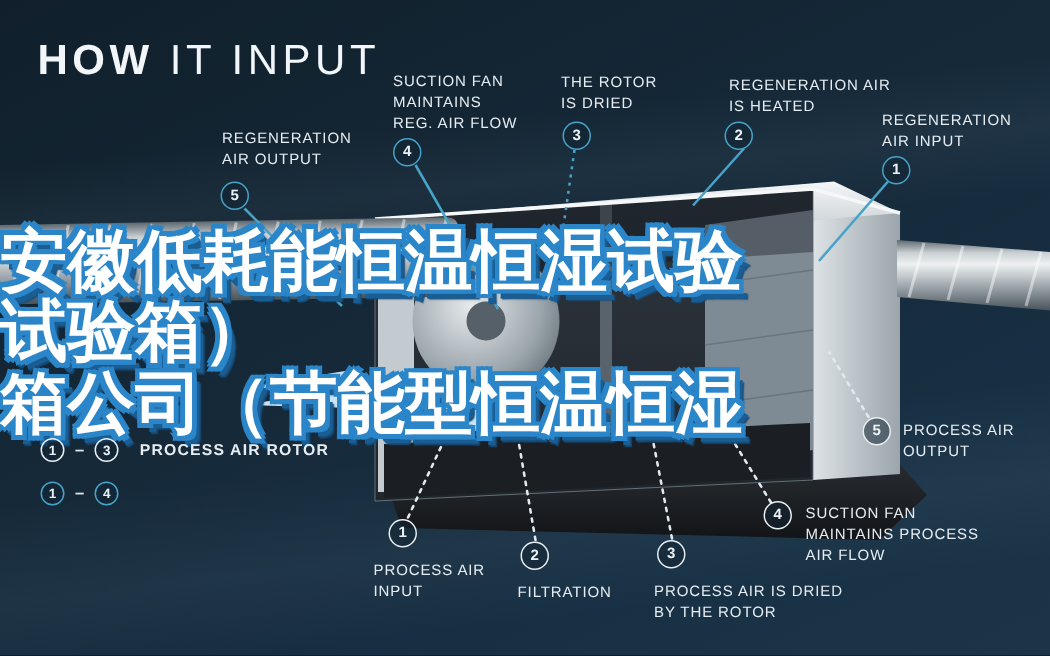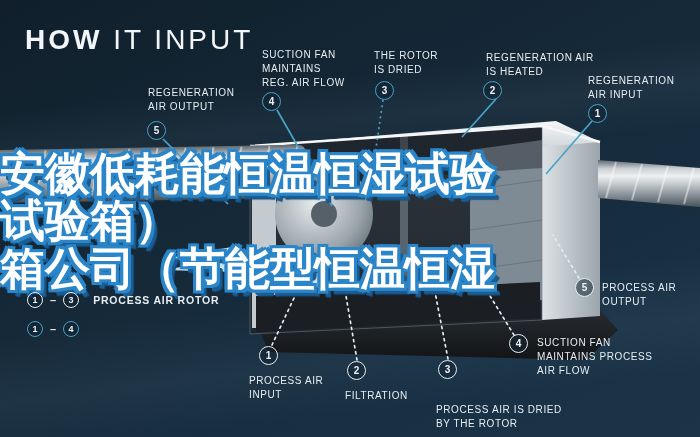--- a/index.html
+++ b/index.html
@@ -32,21 +32,21 @@
   .badge.white{border:1.6px solid #e8eef2;}
 
   #r5-label{left:148px;top:86px;width:118px;}   #r5-badge{left:147px;top:121px;}
   #r4-label{left:262px;top:48px;width:130px;}   #r4-badge{left:262px;top:92px;}
   #r3-label{left:374px;top:49px;width:100px;}   #r3-badge{left:375px;top:81px;}
   #r2-label{left:486px;top:51px;width:145px;}   #r2-badge{left:483px;top:81px;}
   #r1-label{left:588px;top:74px;width:118px;}   #r1-badge{left:588px;top:104px;}
 
   #p1-badge{left:259px;top:346px;}  #p1-label{left:249px;top:374px;width:110px;}
   #p2-badge{left:347px;top:361px;}  #p2-label{left:345px;top:389px;width:95px;}
-  #p3-badge{left:438px;top:360px;}  #p3-label{left:436px;top:403px;width:150px;}
+  #p3-badge{left:438px;top:360px;}  #p3-label{left:436px;top:388px;width:150px;}
   #p4-badge{left:509px;top:334px;}  #p4-label{left:537px;top:336px;width:140px;}
   #p5-badge{left:575px;top:278px;}  #p5-label{left:602px;top:281px;width:110px;}
 
   
   .legend{position:absolute;left:27px;top:292px;}
   .legend-title{font-size:15px;font-weight:600;letter-spacing:2.2px;color:#edf3f7;margin-bottom:13px;}
   .legend-row{display:flex;align-items:center;gap:8px;margin-bottom:13px;}
   .lcirc{width:16px;height:16px;border-radius:50%;box-sizing:border-box;display:flex;align-items:center;
          justify-content:center;font-size:9px;font-weight:700;color:#eaf2f7;background:rgba(18,36,51,.4);}
   .legend-row.process .lcirc{border:1.4px solid #e8eef2;}

